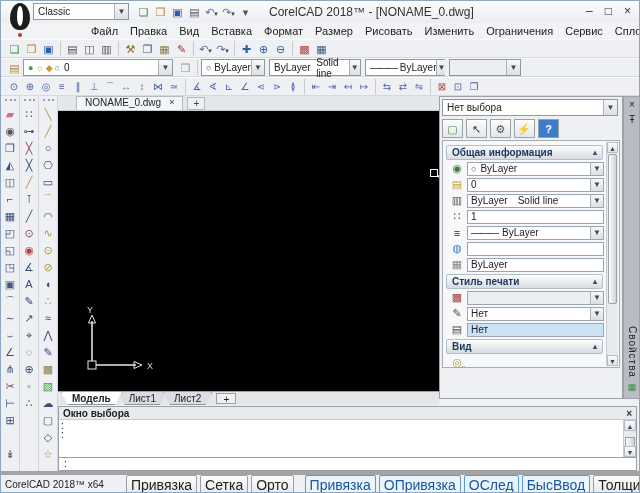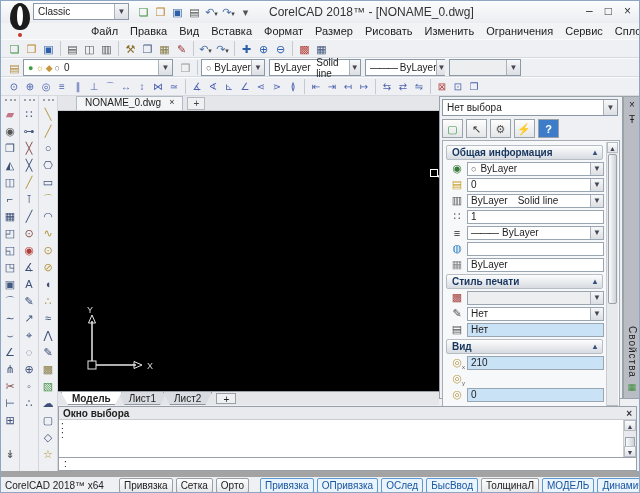--- a/index.html
+++ b/index.html
@@ -79,21 +79,21 @@
   .addsheet { width:20px; margin-left:8px; font-size:10px; text-align:center; line-height:12px;
     border:1px solid #9aa0a8; background:#eef0f2; align-self:center; height:11px; }
   
   #right-panel { position:absolute; left:438px; top:95px; width:184px; height:303px;
     background:#eef0f3; border:1px solid #9aa2aa; padding:2px; }
   #sel-combo { width:176px; }
   #panel-toolbar { display:flex; gap:3px; margin:3px 0 2px 0; }
   .pbtn { width:21px; height:19px; border:1px solid #9aa2aa; background:linear-gradient(#fdfdfd,#e4e6e9);
     text-align:center; line-height:18px; font-size:11px; cursor:default; }
   .pbtn.help { background:#3d7cc9; color:#fff; font-weight:bold; }
-  #psections { position:relative; height:278px; border:1px solid #a7adb4; background:#f7f8f9;
+  #psections { position:relative; height:228px; border:1px solid #a7adb4; background:#f7f8f9;
     padding:2px 15px 2px 2px; overflow:hidden; }
   .psec { height:15px; margin:2px 1px 1px 1px; display:flex; align-items:center;
     background:linear-gradient(#fdfdfd,#d7dbe1); border:1px solid #b7bdc4; border-radius:2px;
     font-weight:bold; color:#17365f; padding:0 5px; font-size:10px; }
   .psec i { margin-left:auto; font-style:normal; font-size:8px; color:#34507c; }
   .prow { height:15px; display:flex; align-items:center; padding-left:2px; margin-bottom:1px; }
   .picon { width:20px; text-align:center; font-size:11px; position:relative; }
   .picon .sub { font-style:normal; font-size:6px; position:absolute; bottom:-1px; right:2px; color:#555; }
   .pfield { flex:1; height:14px; background:#fff; border:1px solid #9aa5b2; display:flex;
     align-items:center; font-size:10px; padding-left:3px; gap:4px; overflow:hidden; }
@@ -132,24 +132,24 @@
     background:#e7e9ec; border-left:1px solid #c9cdd2; }
   #cmd-scroll .up { position:absolute; top:0; left:0; right:0; }
   #cmd-scroll .down { position:absolute; bottom:0; left:0; right:0; }
   #cmd-thumb { position:absolute; left:1px; right:1px; top:17px; height:10px;
     background:linear-gradient(90deg,#fafbfc,#cfd3d8); border:1px solid #9aa2aa; }
   #cmd-input { position:absolute; left:57px; top:457px; width:579px; height:13px;
     background:#fff; border:1px solid #9aa0a8; border-top:none; font-size:10px;
     padding-left:5px; color:#111; line-height:12px; }
   
   #statusbar { position:absolute; left:0; top:470px; right:0; height:23px;
-    background:#eef0f3; border-top:6px solid #a3a3a3; display:flex; align-items:center;
-    gap:11px; padding:0 4px; overflow:hidden; white-space:nowrap; }
+    background:#eef0f3; border-top:4px solid #a3a3a3; display:flex; align-items:center;
+    gap:18px; padding:0 4px; overflow:hidden; white-space:nowrap; }
   #status-app { font-size:10px; color:#222; margin-right:4px; }
-  .stg { font-size:10px; padding:1px 4px; border:1px solid #9aa0a8; color:#222;
+  .stg { font-size:14px; padding:1px 4px; border:1px solid #9aa0a8; color:#222;
     background:linear-gradient(#fdfdfd,#e6e8eb); border-radius:2px; cursor:default; }
   .stg.on { border-color:#5b9bd5; color:#1a55a0; background:#eaf4fd; }
   .stg.gap { margin-left:8px; }
 </style>
 </head>
 <body>
 
 <div id="window">
 
   <div class="titlebar">
@@ -508,25 +508,20 @@
          <span>Нет</span>
 
        </span>
           </div>
           <div class="psec">
             <span>Вид</span>
             <i>▴</i>
           </div>
           <div class="prow">
        <span class="picon" style="color:#b3973f">◎<i class="sub">x</i></span>
-       <span class="pfield hl ">
-
-         <span>210</span>
-
-       </span>
           </div>
           <div class="prow">
        <span class="picon" style="color:#b3973f">◎<i class="sub">y</i></span>
           </div>
           <div class="prow">
        <span class="picon" style="color:#b3973f">◎</span>
        <span class="pfield hl ">
 
          <span>0</span>
 

